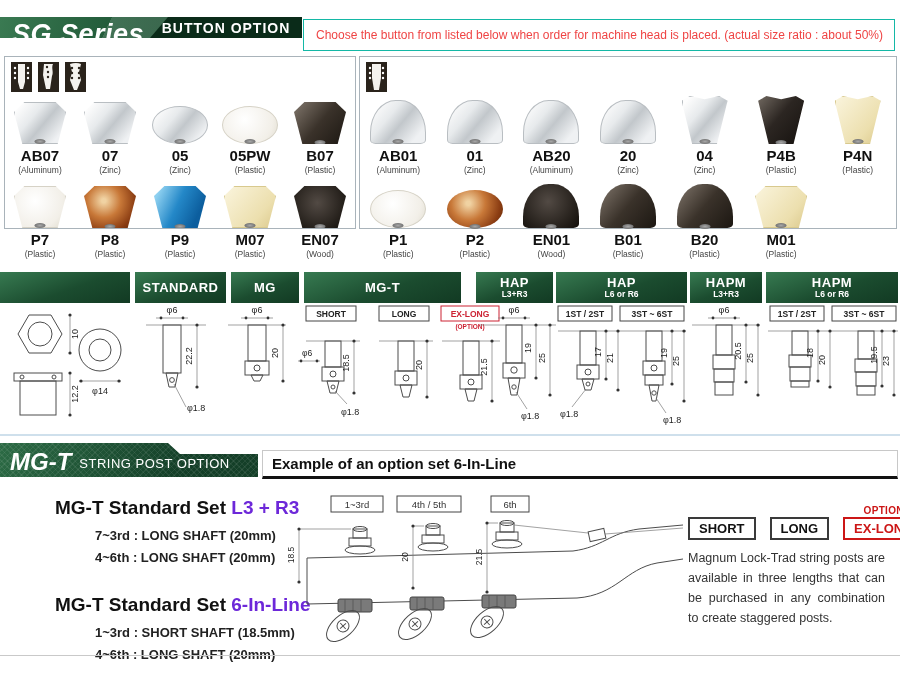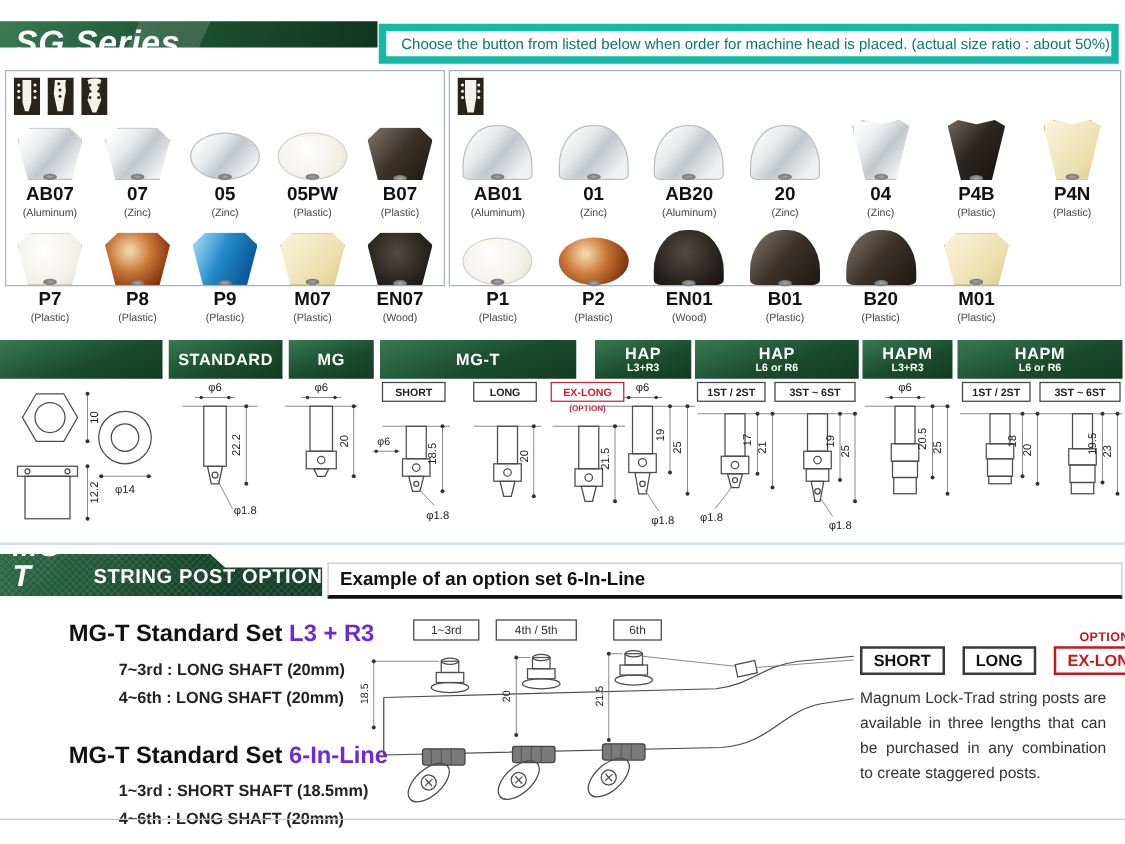--- a/index.html
+++ b/index.html
@@ -10,22 +10,22 @@
   .hdr{position:absolute;left:0;top:17px;width:302px;height:21px;
        background:linear-gradient(105deg,#3a7a52 0%,#1d5434 45%,#0f3520 100%);}
   .hdr::before{content:"";position:absolute;left:70px;top:0;width:180px;height:100%;
        background:linear-gradient(115deg,transparent 22%,rgba(255,255,255,.14) 22%,rgba(255,255,255,.14) 52%,transparent 52%);}
   .hdr-title{position:absolute;left:12px;top:2px;font-style:italic;font-weight:bold;
        font-size:27px;color:#fff;letter-spacing:.5px;white-space:nowrap;}
   .hdr-btnopt{position:absolute;right:0;top:0;height:100%;width:152px;background:#0a2b19;
        clip-path:polygon(18px 0,100% 0,100% 100%,0 100%);
        display:flex;align-items:center;justify-content:center;color:#fff;font-weight:bold;
        font-size:14px;letter-spacing:1px;}
-  .note-box{position:absolute;left:303px;top:19px;width:592px;height:32px;border:6px solid #14b8a6;
-       display:flex;align-items:center;padding-left:12px;font-size:12px;color:#0f766e;box-sizing:border-box;}
+  .note-box{position:absolute;left:303px;top:19px;width:592px;height:32px;border:1px solid #14b8a6;
+       display:flex;align-items:center;padding-left:12px;font-size:12px;color:#ef4444;box-sizing:border-box;}
 
   
   .panel{position:absolute;top:56px;height:173px;border:1px solid #a9b3ba;background:#fff;box-sizing:border-box;}
   .panel-left{left:4px;width:352px;}
   .panel-right{left:359px;width:538px;padding-left:24px;}
   .hs-icons{position:absolute;top:5px;left:6px;display:flex;gap:6px;}
   .btn-row{position:absolute;left:0;width:100%;display:grid;}
   .panel-left .btn-row{grid-template-columns:repeat(5,1fr);}
   .panel-right .btn-row{grid-template-columns:repeat(7,1fr);}
   .row1{top:30px;height:88px;}
@@ -70,21 +70,21 @@
 
   
   .hdr2{position:absolute;left:0;top:443px;width:258px;height:34px;color:#fff;
        background:
          repeating-linear-gradient(45deg,rgba(255,255,255,.07) 0 1px,transparent 1px 4px),
          repeating-linear-gradient(-45deg,rgba(255,255,255,.07) 0 1px,transparent 1px 4px),
          linear-gradient(120deg,#2c6b45,#143f28 70%);
        clip-path:polygon(0 0,168px 0,180px 11px,258px 11px,258px 34px,0 34px);
        display:flex;align-items:flex-end;padding:0 0 3px 10px;gap:8px;box-sizing:border-box;}
   .hdr2-title{font-style:italic;font-weight:bold;font-size:24px;line-height:1;}
-  .hdr2-sub{font-weight:bold;font-size:16px;letter-spacing:.5px;padding-bottom:3px;white-space:nowrap;}
+  .hdr2-sub{font-weight:normal;font-size:13px;letter-spacing:.5px;padding-bottom:3px;white-space:nowrap;}
   .example-box{position:absolute;left:262px;top:450px;width:636px;height:29px;background:#fff;
        border:1px solid #c8c8c8;border-bottom:3px solid #121212;box-sizing:border-box;
        display:flex;align-items:center;padding-left:9px;font-weight:bold;font-size:15px;}
   .sets{position:absolute;left:55px;top:497px;width:250px;}
   .set-title{font-size:19px;font-weight:bold;color:#111;white-space:nowrap;}
   .set-title .variant{color:#6d28d9;}
   .set-lines{margin:7px 0 27px 40px;font-size:13px;font-weight:bold;color:#222;line-height:1.5;white-space:nowrap;}
   .set-lines div{margin-bottom:2px;}
   .bt-svg{position:absolute;left:285px;top:492px;}
   .right-opt{position:absolute;left:688px;top:505px;width:197px;}
@@ -97,20 +97,21 @@
   .note2{margin-top:2px;font-size:12.5px;color:#333;line-height:1.5;}
   .page-rule{position:absolute;left:0;top:655px;width:900px;height:1px;background:#c9c9c9;}
 </style>
 </head>
 <body>
 
 <div class="page">
 
   <div class="hdr">
     <span class="hdr-title">SG Series</span>
+    <div class="hdr-btnopt">BUTTON OPTION</div>
   </div>
   <div class="note-box">Choose the button from listed below when order for machine head is placed.  (actual size ratio :  about 50%)</div>
 
   <div class="panel panel-left">
     <div class="hs-icons">
       <svg width="21" height="30">
         <rect width="21" height="30" fill="#2a231b"></rect>
         <path d="M7,2 h7 v18 l-2,7 h-3 l-2,-7 z" fill="#f4f2ee"></path>
         <circle cx="4" cy="6" r="1.2" fill="#fff"></circle>
           <circle cx="4" cy="11" r="1.2" fill="#fff"></circle>

